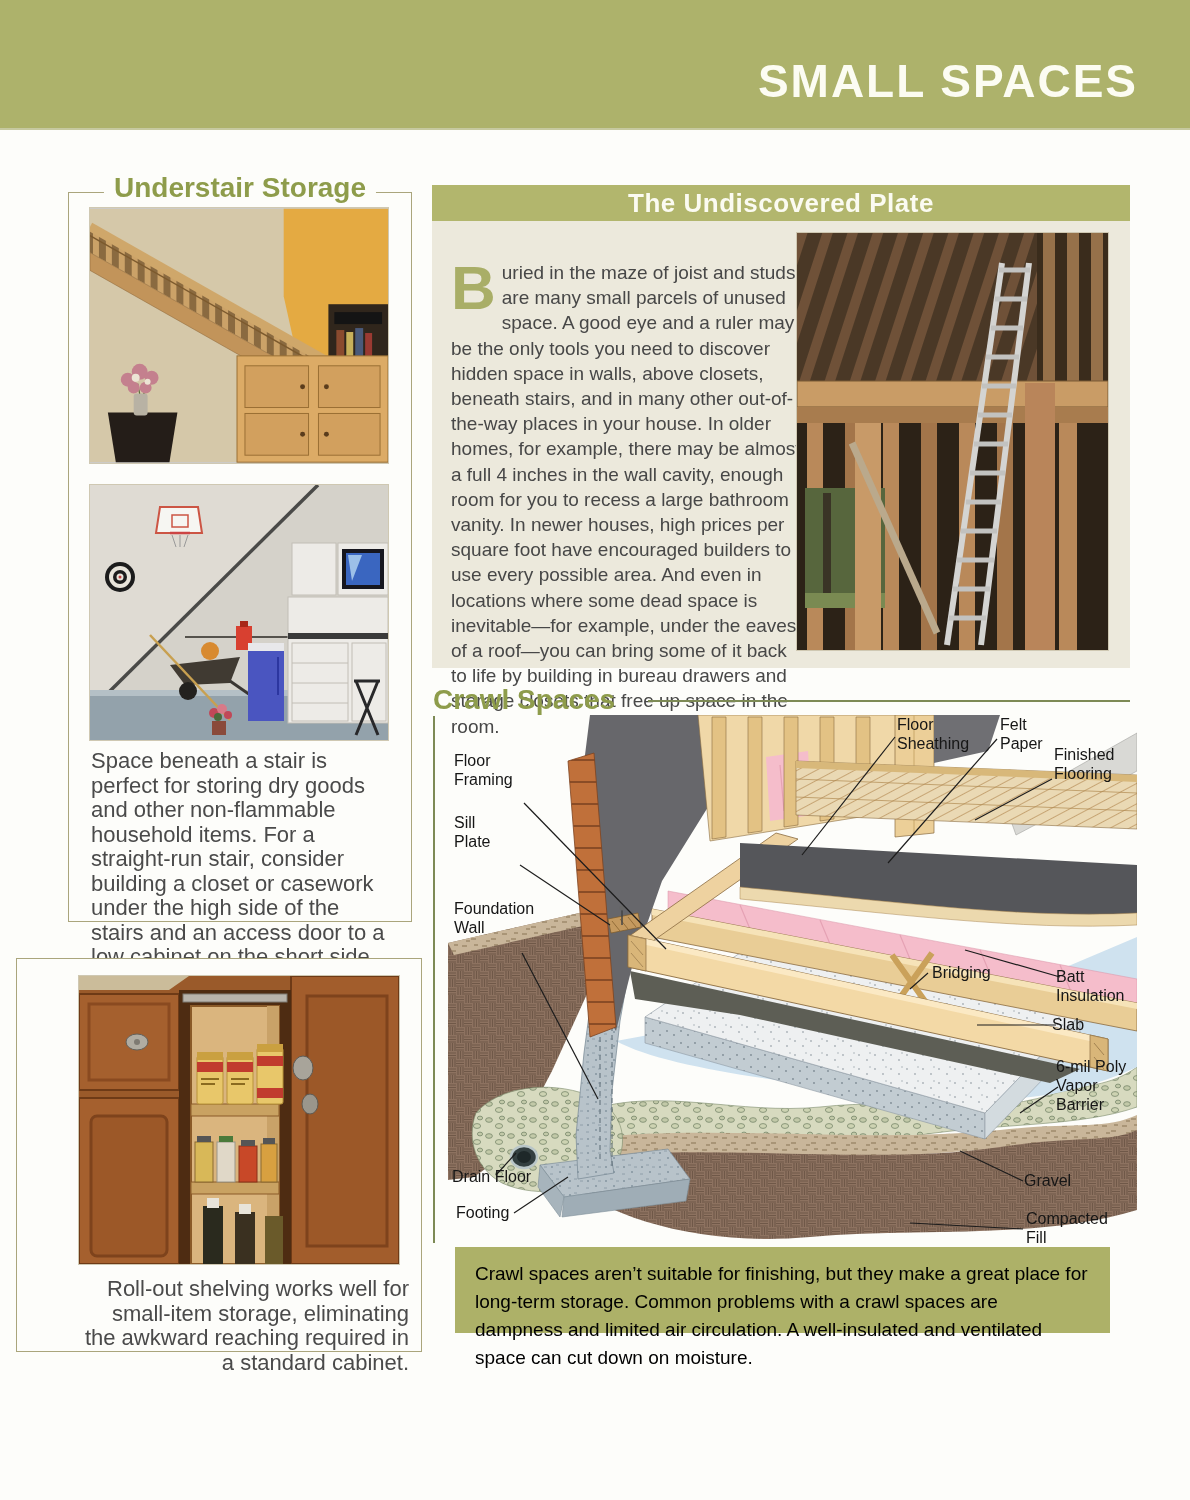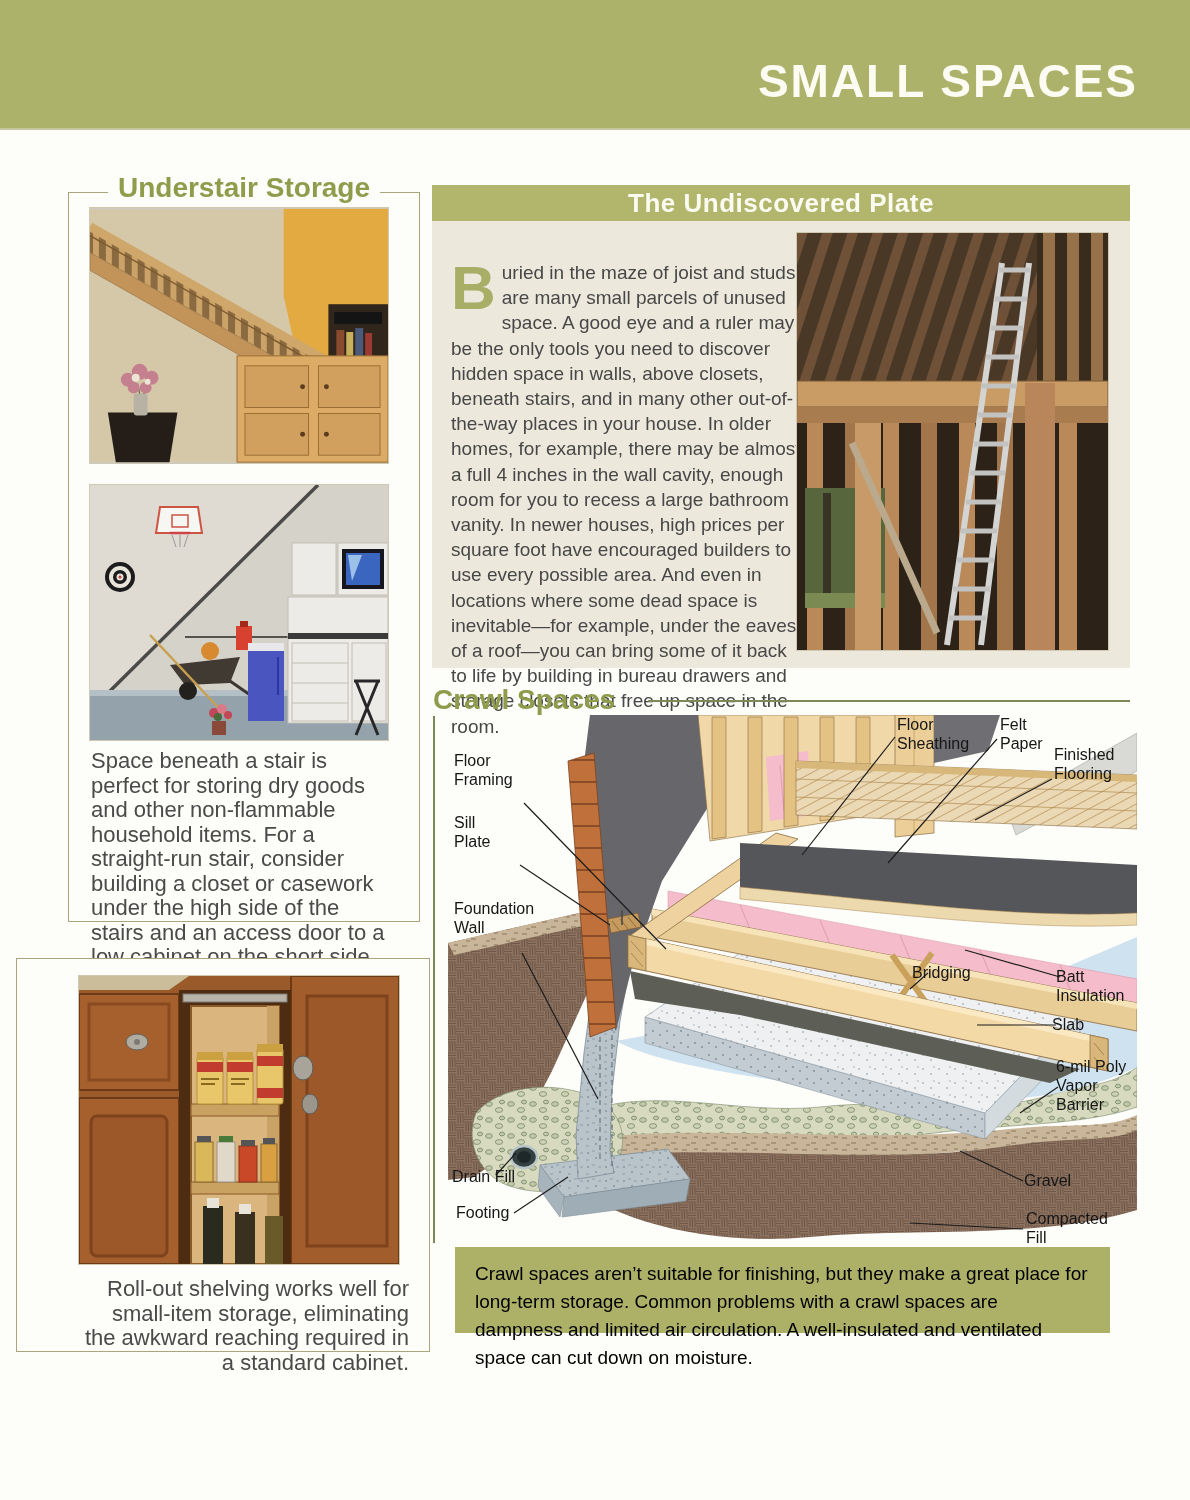--- a/index.html
+++ b/index.html
@@ -17,21 +17,21 @@
     position:absolute;top:54px;right:52px;margin:0;
     font-size:46px;font-weight:bold;letter-spacing:2px;color:#fcfcf2;
   }
   .folio{
     position:absolute;top:16px;right:48px;display:flex;gap:30px;align-items:baseline;
     color:#f7f7ea;font-size:23px;letter-spacing:1px;
     transform:scaleX(.92);transform-origin:right;
   }
   .folio .pnum{font-size:24px;}
   
-  .frame{position:absolute;border:1px solid #aaa57c;background:#fdfdfa;padding-left:8px;}
+  .frame{position:absolute;border:1px solid #aaa57c;background:#fdfdfa;}
   .frame h2{
     position:absolute;top:-21px;left:50%;transform:translateX(-50%);
     margin:0;padding:0 10px;background:#fdfdfa;white-space:nowrap;
     font-size:28px;font-weight:bold;color:#8e9c4b;
   }
   .photo{position:absolute;outline:1px solid #cfc8b2;overflow:hidden;background:#ccc;}
   .photo svg{display:block;}
   .caption{
     position:absolute;font-size:22px;line-height:24.5px;color:#4a4a4a;
   }
@@ -443,30 +443,30 @@
     <div class="dlabel" style="left:560px;top:0px;">Felt
 Paper</div>
     <div class="dlabel" style="left:614px;top:30px;">Finished
 Flooring</div>
     <div class="dlabel" style="left:14px;top:36px;">Floor
 Framing</div>
     <div class="dlabel" style="left:14px;top:98px;">Sill
 Plate</div>
     <div class="dlabel" style="left:14px;top:184px;">Foundation
 Wall</div>
-    <div class="dlabel" style="left:472px;top:248px;">Bridging</div>
+    <div class="dlabel" style="left:492px;top:248px;">Bridging</div>
     <div class="dlabel" style="left:616px;top:252px;">Batt
 Insulation</div>
     <div class="dlabel" style="left:612px;top:300px;">Slab</div>
     <div class="dlabel" style="left:616px;top:342px;">6-mil Poly
 Vapor
 Barrier</div>
     <div class="dlabel" style="left:584px;top:456px;">Gravel</div>
     <div class="dlabel" style="left:586px;top:494px;">Compacted
 Fill</div>
-    <div class="dlabel" style="left:12px;top:452px;">Drain Fill</div>
+    <div class="dlabel" style="left:12px;top:452px;">Drain Floor</div>
     <div class="dlabel" style="left:16px;top:488px;">Footing</div>
   </div>
 
   <div class="greenbox">Crawl spaces aren’t suitable for finishing, but they make a great place for long-term storage. Common problems with a crawl spaces are dampness and limited air circulation. A well-insulated and ventilated space can cut down on moisture.</div>
 
 
 </div>
 
 </body></html>

